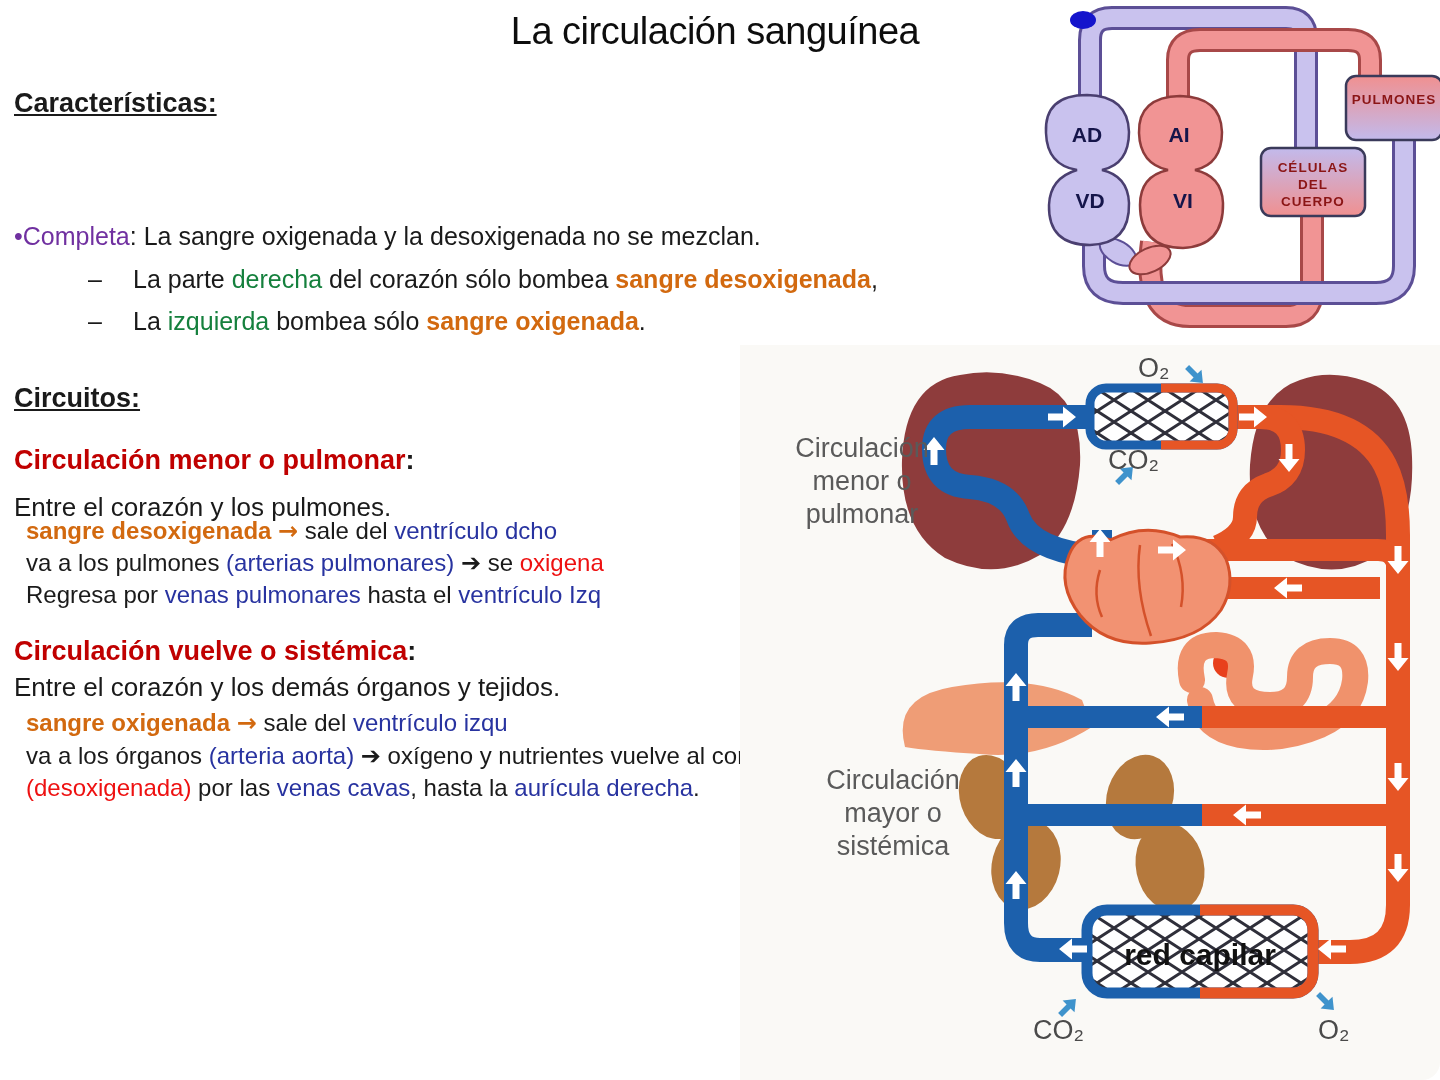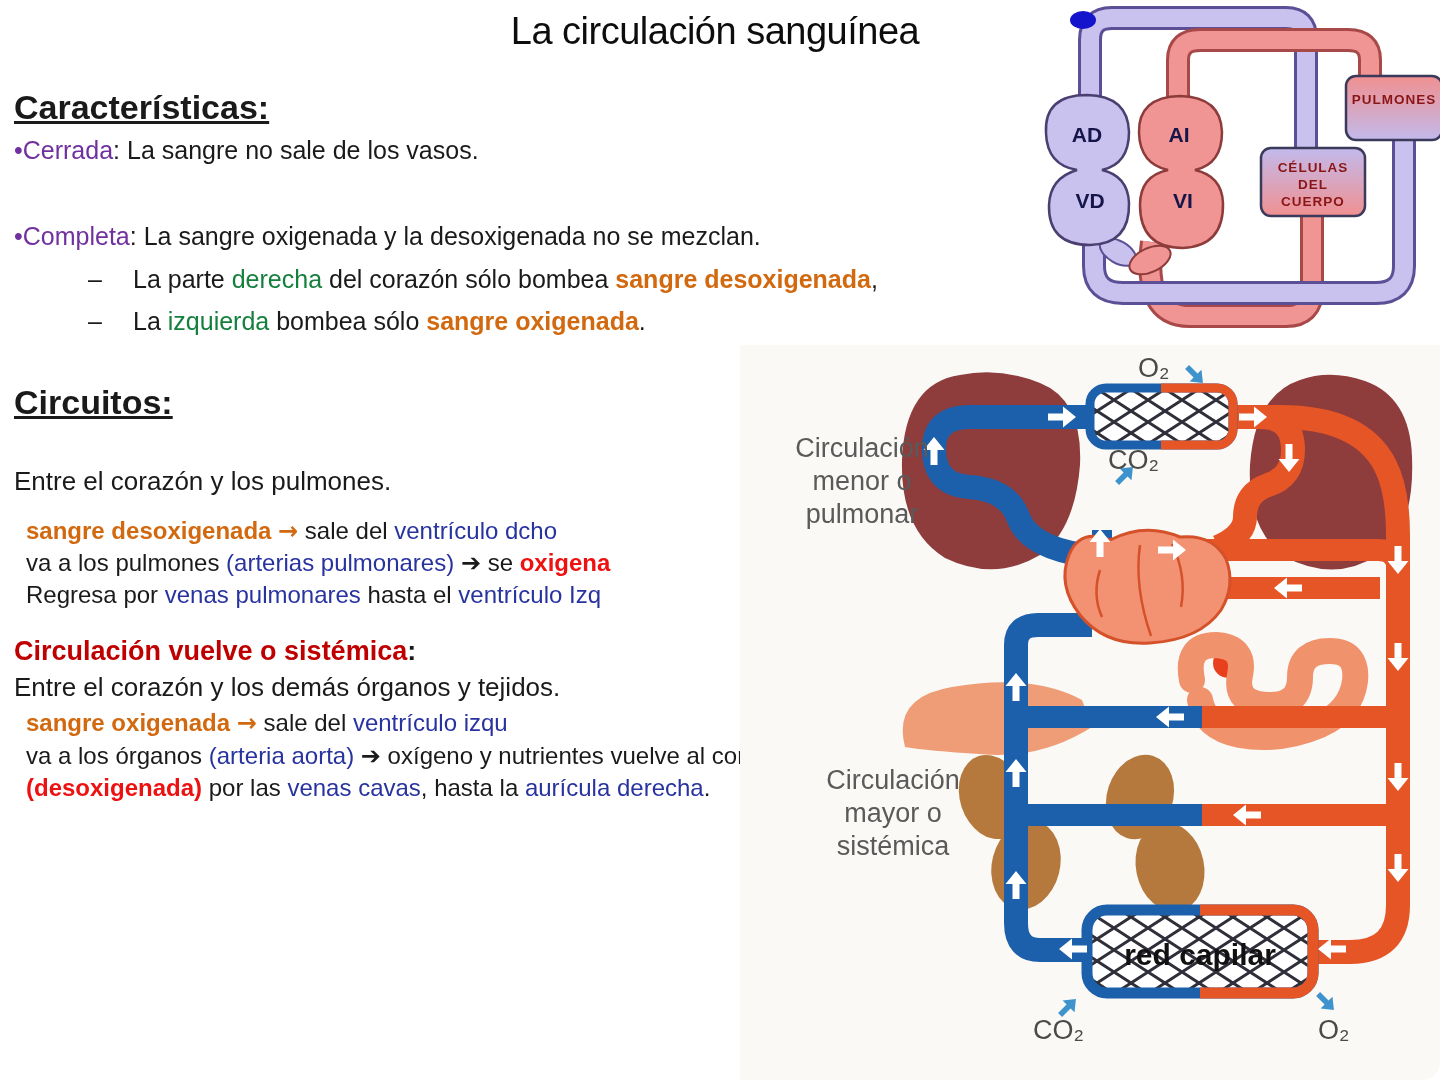--- a/index.html
+++ b/index.html
@@ -1,56 +1,56 @@
 <!DOCTYPE html>
 <html><head>
 <meta charset="utf-8">
 <style>
   html,body{margin:0;padding:0;background:#fff;}
   .slide{position:relative;width:1440px;height:1080px;background:#ffffff;overflow:hidden;
          font-family:"Liberation Sans",sans-serif;border-radius:18px;}
   .t{position:absolute;color:#1a1a1a;white-space:pre;line-height:1.15;}
   .title{left:0;top:10px;width:1430px;text-align:center;font-size:38px;color:#0d0d0d;letter-spacing:-0.5px;}
-  .h-black{font-size:34px;font-weight:bold;text-decoration:underline;}
+  .h-black{font-size:27px;font-weight:bold;text-decoration:underline;}
   .h-red{font-size:27px;font-weight:bold;}
   .body{font-size:25px;}
   .body26{font-size:26px;}
   .small{font-size:24px;margin-left:12px;}
   .purple{color:#7030a0;}
   .nv{color:#15803d;}
   .bl{color:#2833a0;}
   .org{color:#d2690f;font-weight:bold;}
   .dkred{color:#c00000;}
-  .red{color:#ee1111;font-weight:bold;}
+  .red{color:#ee1111;}
   .blk{color:#1a1a1a;}
   .dash{display:inline-block;width:45px;}
   .arrowglyph{font-family:"DejaVu Sans",sans-serif;font-weight:bold;}
   svg text{font-family:"Liberation Sans","DejaVu Sans",sans-serif;}
 </style>
 </head>
 <body>
 
 <div class="slide">
 
   <div class="t title">La circulación sanguínea</div>
 
   <div class="t h-black" style="left:14px;top:88px">Características:</div>
 
-  <div class="t body" style="left:14px;top:136px"><span class="purple">•</span><span class="purple">Cerrada</span><span class="blk">: La sangre no sale de los vasos.</span></div>
 
 
   <div class="t body" style="left:14px;top:222px"><span class="purple">•</span><span class="purple">Completa</span><span class="blk">: La sangre oxigenada y la desoxigenada no se mezclan.</span></div>
 
   <div class="t body" style="left:88px;top:265px"><span class="dash blk">–</span><span class="blk">La parte </span><span class="nv">derecha</span><span class="blk"> del corazón sólo bombea </span><span class="org">sangre desoxigenada</span><span class="blk">,</span></div>
 
   <div class="t body" style="left:88px;top:307px"><span class="dash blk">–</span><span class="blk">La </span><span class="nv">izquierda</span><span class="blk"> bombea sólo </span><span class="org">sangre oxigenada</span><span class="blk">.</span></div>
 
   <div class="t h-black" style="left:14px;top:383px">Circuitos:</div>
 
-  <div class="t body26" style="left:14px;top:467px">Entre el corazón y los pulmones.</div>
+  <div class="t h-red" style="left:14px;top:445px"><span class="dkred">Circulación menor o pulmonar</span><span class="blk">:</span></div>
+  <div class="t body26" style="left:14px;top:493px">Entre el corazón y los pulmones.</div>
   <div class="t small" style="left:14px;top:517px"><span class="org">sangre desoxigenada </span><span class="org arrowglyph">→</span><span class="blk"> sale del </span><span class="bl">ventrículo dcho</span></div>
   <div class="t small" style="left:14px;top:549px"><span class="blk">va a los pulmones </span><span class="bl">(arterias pulmonares)</span><span class="blk"> </span><span class="blk arrowglyph">➔</span><span class="blk"> se </span><span class="red">oxigena</span></div>
   <div class="t small" style="left:14px;top:581px"><span class="blk">Regresa por </span><span class="bl">venas pulmonares</span><span class="blk"> hasta el </span><span class="bl">ventrículo Izq</span></div>
 
   <div class="t h-red" style="left:14px;top:636px"><span class="dkred">Circulación vuelve o sistémica</span><span class="blk">:</span></div>
   <div class="t body26" style="left:14px;top:673px">Entre el corazón y los demás órganos y tejidos.</div>
   <div class="t small" style="left:14px;top:709px"><span class="org">sangre oxigenada </span><span class="org arrowglyph">→</span><span class="blk"> sale del </span><span class="bl">ventrículo izqu</span></div>
   <div class="t small" style="left:14px;top:742px"><span class="blk">va a los órganos </span><span class="bl">(arteria aorta)</span><span class="blk"> </span><span class="blk arrowglyph">➔</span><span class="blk"> oxígeno y nutrientes vuelve al corazón</span></div>
   <div class="t small" style="left:14px;top:774px"><span class="red">(desoxigenada)</span><span class="blk"> por las </span><span class="bl">venas cavas</span><span class="blk">, hasta la </span><span class="bl">aurícula derecha</span><span class="blk">.</span></div>
 

